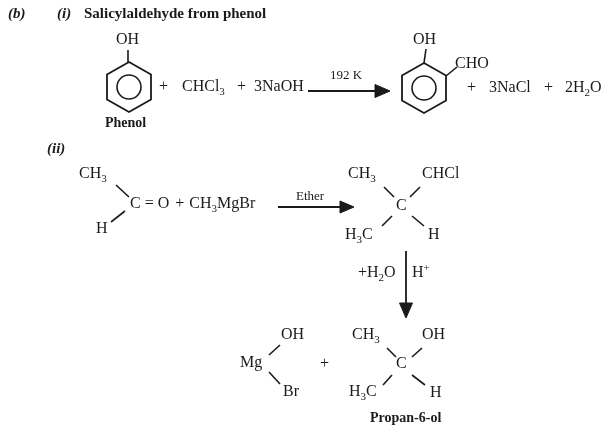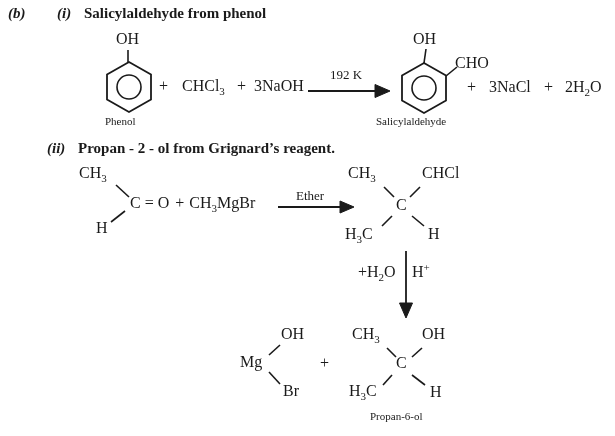--- a/index.html
+++ b/index.html
@@ -3,21 +3,21 @@
 <meta charset="utf-8">
 <style>
   html,body { margin:0; padding:0; background:#e8e8e8; }
   #page {
     position:relative; width:615px; height:436px; background:#ffffff;
     font-family:"Liberation Serif", serif; color:#1a1a1a; overflow:hidden;
   }
   .t { position:absolute; white-space:nowrap; line-height:1.05; color:#1a1a1a; }
   .f16 { font-size:16px; }
   .f13 { font-size:13px; }
-  .lbl { font-size:11px; font-weight:400; }
+  .lbl { font-size:14px; font-weight:700; }
   .hd  { font-size:15px; font-weight:700; }
   .it  { font-style:italic; }
   .t sub { font-size:11px; line-height:0; }
   .t sup { font-size:11px; line-height:0; }
   .gap4 { margin-right:4px; }
   .gap5 { margin-right:5px; }
   .gap6 { margin-right:6px; }
   svg { position:absolute; left:0; top:0; }
   svg line, svg polygon, svg circle { stroke:#1a1a1a; }
 </style>
@@ -60,35 +60,33 @@
     <line x1="387" y1="348" x2="396" y2="357" stroke-width="1.6"></line>
     <line x1="422" y1="348" x2="412" y2="357" stroke-width="1.6"></line>
     <line x1="392" y1="375" x2="383" y2="385" stroke-width="1.6"></line>
     <line x1="412" y1="375" x2="425" y2="385" stroke-width="1.6"></line>
   </svg>
 
   <div class="t hd it" style="left:8px;top:6px">(b)</div>
   <div class="t hd it" style="left:57px;top:6px">(i)</div>
   <div class="t hd" style="left:84px;top:6px">Salicylaldehyde from phenol</div>
   <div class="t hd it" style="left:47px;top:141px">(ii)</div>
-  <div class="t hd" style="left:78px;top:141px">Propan - 2 - ol from Grignard’s reagent.</div>
 
   <div class="t f16" style="left:116px;top:31px">OH</div>
   <div class="t lbl" style="left:105px;top:116px">Phenol</div>
 
   <div class="t f16" style="left:159px;top:78px">+</div>
   <div class="t f16" style="left:182px;top:78px"><span>CHCl</span><sub>3</sub></div>
   <div class="t f16" style="left:237px;top:78px">+</div>
   <div class="t f16" style="left:254px;top:78px">3NaOH</div>
 
   <div class="t f13" style="left:330px;top:68px">192 K</div>
 
   <div class="t f16" style="left:413px;top:31px">OH</div>
   <div class="t f16" style="left:455px;top:55px">CHO</div>
-  <div class="t lbl" style="left:376px;top:116px">Salicylaldehyde</div>
 
   <div class="t f16" style="left:467px;top:79px">+</div>
   <div class="t f16" style="left:489px;top:79px">3NaCl</div>
   <div class="t f16" style="left:544px;top:79px">+</div>
   <div class="t f16" style="left:565px;top:79px"><span>2H</span><sub>2</sub><span>O</span></div>
 
   <div class="t f16" style="left:79px;top:165px"><span>CH</span><sub>3</sub></div>
   <div class="t f16" style="left:130px;top:195px">
     <span class="gap4">C</span><span class="gap4">=</span><span class="gap6">O</span><span class="gap5">+</span><span><span>CH</span><sub>3</sub><span>MgBr</span></span>
   </div>

